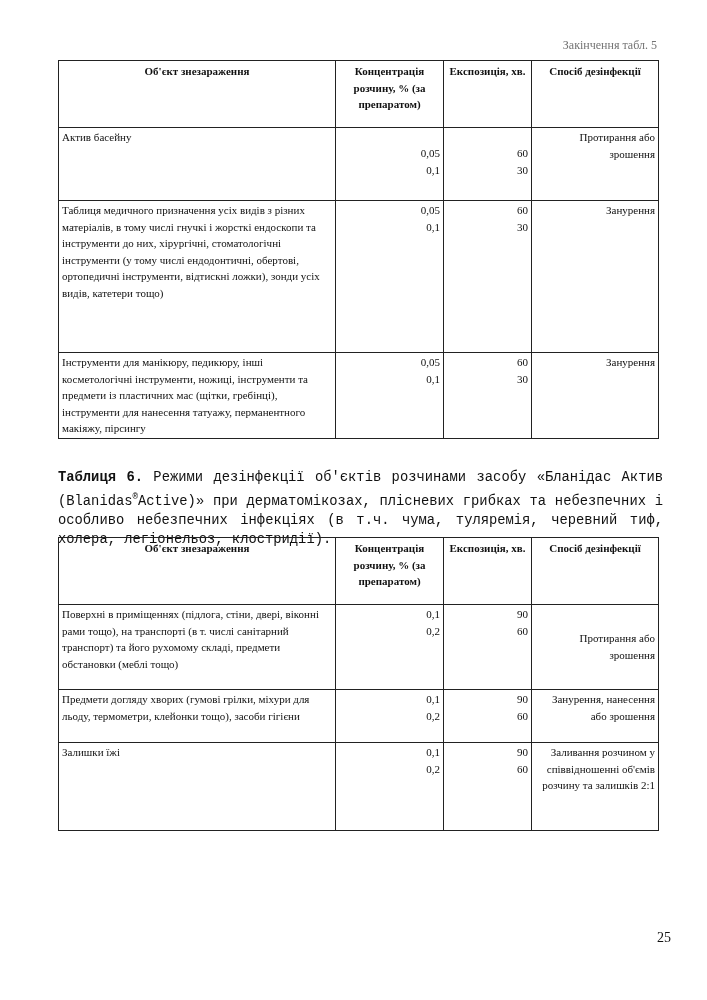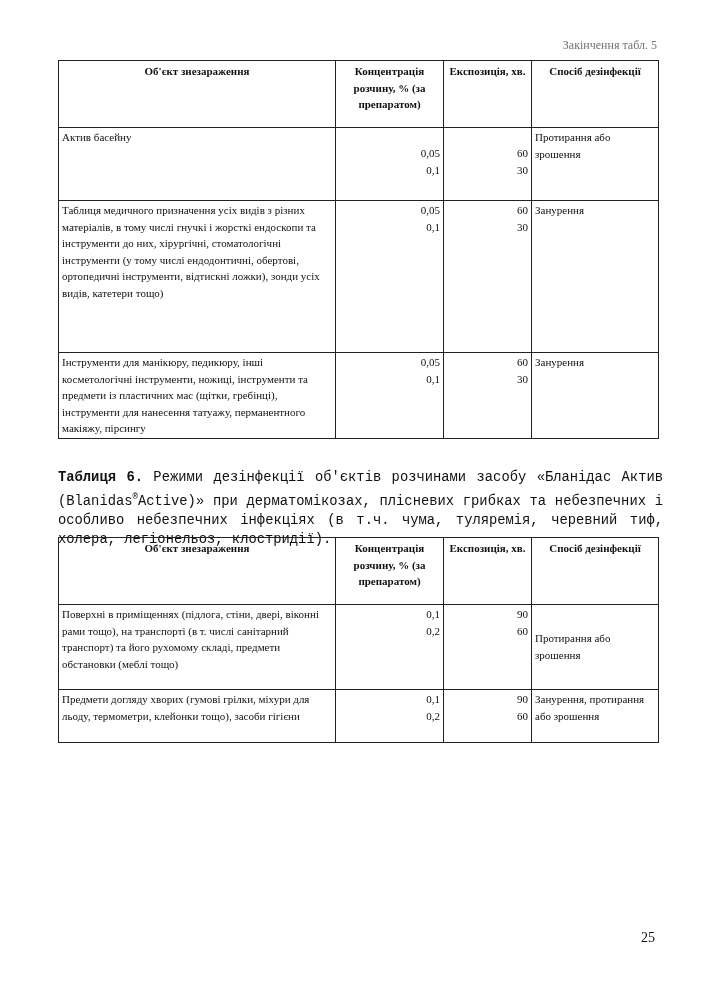--- a/index.html
+++ b/index.html
@@ -15,29 +15,29 @@
     position: absolute; left: 58px; width: 600px;
     border-collapse: collapse; table-layout: fixed;
   }
   table.dt td, table.dt th {
     border: 1.3px solid #222; vertical-align: top;
     padding: 1px 3px; line-height: 16.6px; font-size: 11px;
   }
   table.dt th { font-weight: bold; text-align: center; padding-top: 2px; }
   col.c1 { width: 277px; } col.c2 { width: 108px; } col.c3 { width: 88px; } col.c4 { width: 127px; }
   .num { text-align: right; }
-  .meth { text-align: left; }
+  .meth { text-align: right; }
   #t5 { top: 60px; }
   #t6 { top: 537px; }
   .caption {
     position: absolute; left: 58px; top: 468px; width: 605px;
     font-size: 13.8px; line-height: 19.5px; text-align: justify; font-family: Liberation Mono, monospace;
   }
   .caption b { font-weight: bold; }
-  .page-num { position: absolute; right: 52px; top: 930px; font-size: 14px; }
+  .page-num { position: absolute; right: 36px; top: 930px; font-size: 14px; }
   sup { font-size: 9px; }
 </style>
 </head>
 <body>
 
 <div class="cont-note">Закінчення табл. 5</div>
 
 <table class="dt" id="t5">
   <colgroup>
       <col class="c1">
@@ -128,18 +128,30 @@
     <tr style="height:53px">
       <td>Предмети догляду хворих (гумові грілки, міхури для льоду, термометри, клейонки тощо), засоби гігієни</td>
       <td class="num">
         <div>0,1</div>
         <div>0,2</div>
       </td>
       <td class="num">
         <div>90</div>
         <div>60</div>
       </td>
-      <td class="meth">Занурення, протирання або зрошення</td>
+      <td class="meth">Занурення, нанесення або зрошення</td>
+    </tr>
+    <tr style="height:88px">
+      <td>Залишки їжі</td>
+      <td class="num">
+        <div>0,1</div>
+        <div>0,2</div>
+      </td>
+      <td class="num">
+        <div>90</div>
+        <div>60</div>
+      </td>
+      <td class="meth">Заливання розчином у співвідношенні об'ємів розчину та залишків 2:1</td>
     </tr>
   </tbody>
 </table>
 
 <div class="page-num">25</div>
 
 </body></html>

